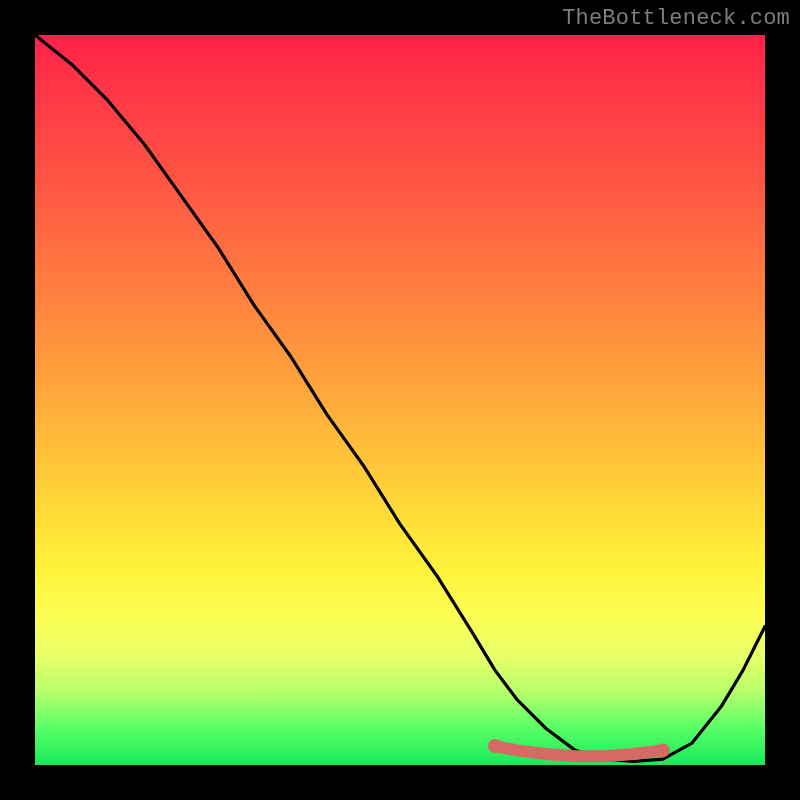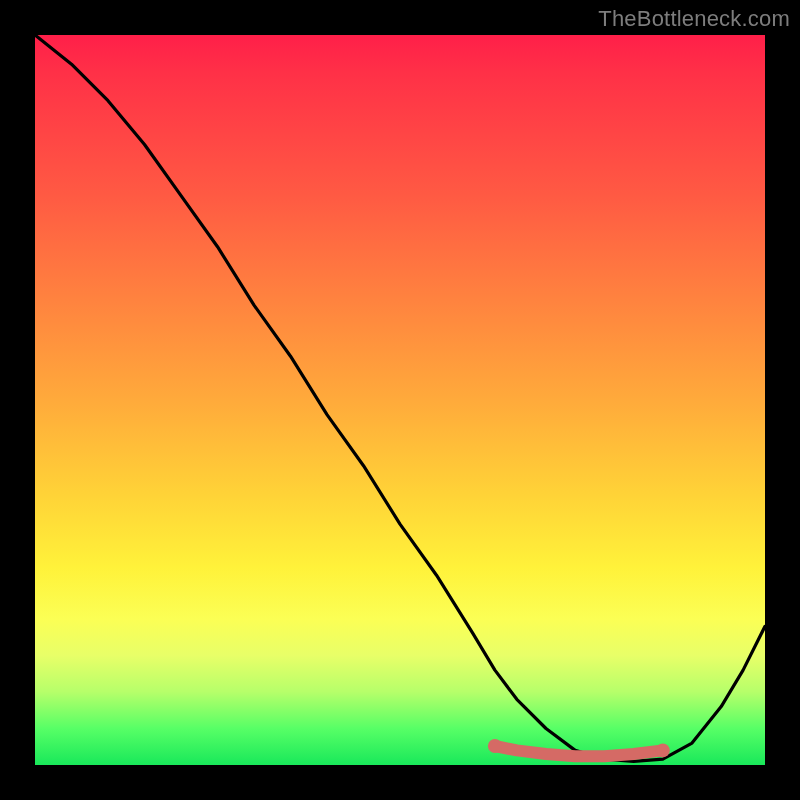--- a/index.html
+++ b/index.html
@@ -42,20 +42,21 @@
     );
   }
   .watermark {
     position: absolute;
     top: 6px;
     right: 10px;
     color: #7d7d7d;
     font-size: 22px;
     font-weight: 500;
     letter-spacing: 0.2px;
+    font-family: Liberation Mono, monospace;
   }
   svg.curve {
     position: absolute;
     left: 0;
     top: 0;
     width: 730px;
     height: 730px;
   }
 </style>
 </head>

